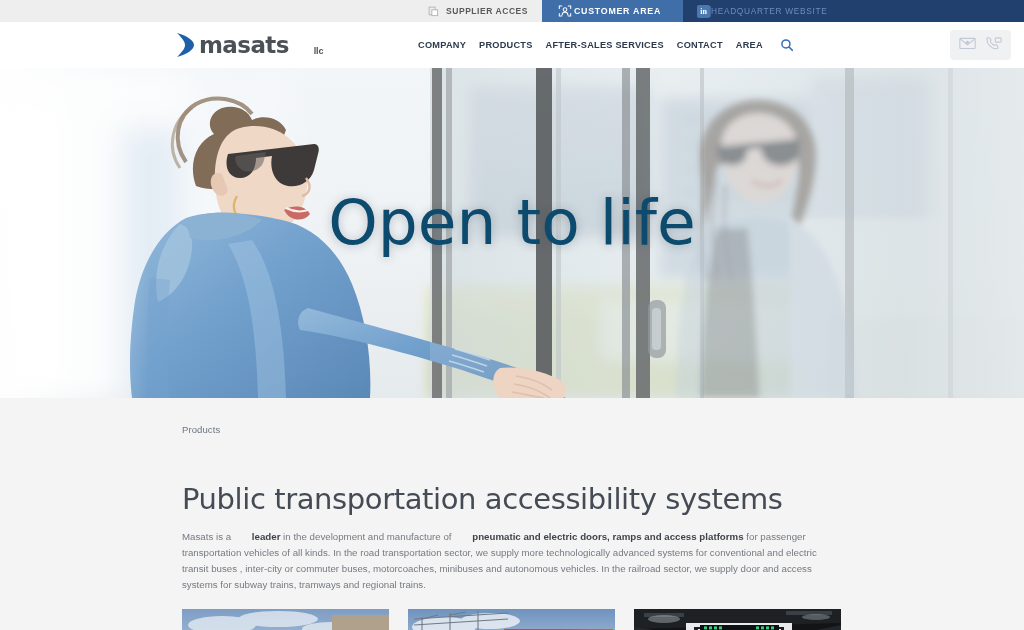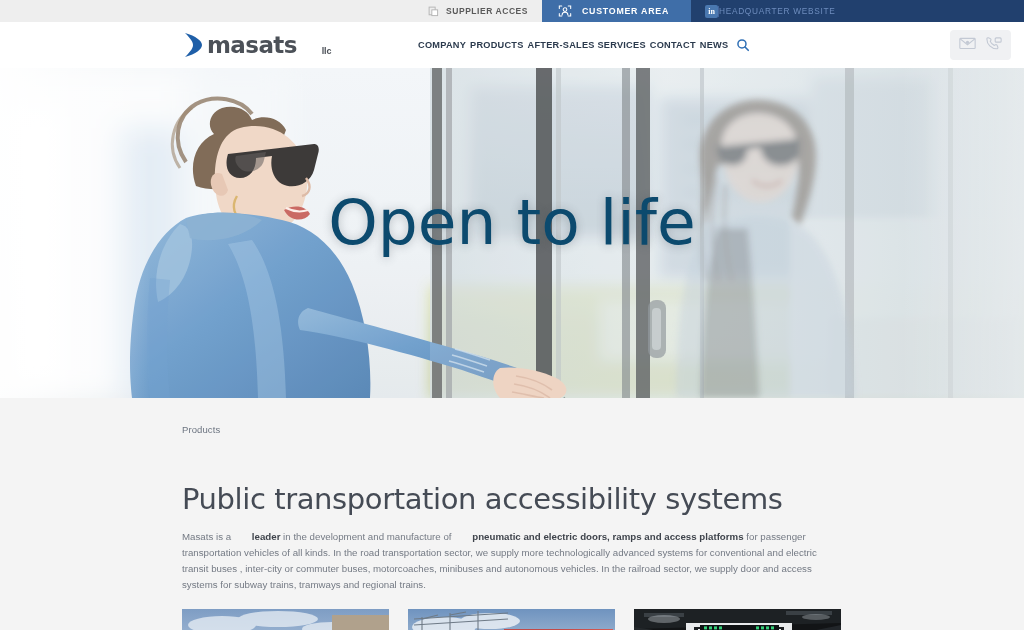--- a/index.html
+++ b/index.html
@@ -26,21 +26,21 @@
     background: #eeeeee;
     padding: 0 14px 0 8px;
     color: #5a5a5a;
     font-size: 8.5px;
     font-weight: bold;
     letter-spacing: 0.55px;
     white-space: nowrap;
     cursor: pointer;
   }
   .customer-area {
-    display: flex; align-items: center; gap: 10px;
+    display: flex; align-items: center; gap: 2px;
     background: #3f6ea8;
     padding: 0 22px 0 16px;
     color: #ffffff;
     font-size: 8.8px;
     font-weight: bold;
     letter-spacing: 0.75px;
     white-space: nowrap;
     cursor: pointer;
   }
   .topbar-right {
@@ -73,21 +73,21 @@
   
   .header {
     position: relative;
     height: 46px;
     background: #ffffff;
     display: flex;
     align-items: center;
   }
   .logo {
     position: absolute;
-    left: 183px; top: 50%;
+    left: 175px; top: 50%;
     transform: translateY(-50%);
     display: flex; align-items: center; gap: 4px;
     cursor: pointer;
   }
   .logo-mark { display: block; }
   .logo-word {
     font-size: 23px;
     font-weight: bold;
     color: #4c5158;
     letter-spacing: -0.6px;
@@ -100,21 +100,21 @@
     color: #4c5158;
     align-self: flex-end;
     padding-bottom: 2px;
     letter-spacing: -0.2px;
     margin-left: 21px;
   }
   .nav {
     position: absolute;
     left: 418px; top: 50%;
     transform: translateY(-50%);
-    display: flex; align-items: center; gap: 4px;
+    display: flex; align-items: center; gap: 13px;
   }
   .nav a {
     color: #2b3a4d;
     font-size: 9.2px;
     font-weight: bold;
     letter-spacing: 0.25px;
     text-decoration: none;
     white-space: nowrap;
     cursor: pointer;
   }
@@ -248,21 +248,21 @@
     </span>
     <span class="logo-word">masats</span>
     <span class="logo-suffix">llc</span>
   </div>
 
   <div class="nav">
     <a>COMPANY</a>
     <a>PRODUCTS</a>
     <a>AFTER-SALES SERVICES</a>
     <a>CONTACT</a>
-    <a>NEWS</a>
+    <a>AREA</a>
     <span class="nav-search">
       <svg width="14" height="14" viewBox="0 0 16 16">
         <circle cx="6.8" cy="6.8" r="4.6" fill="none" stroke="#2f6fb5" stroke-width="1.7"></circle>
         <line x1="10.3" y1="10.3" x2="14" y2="14" stroke="#2f6fb5" stroke-width="1.9" stroke-linecap="round"></line>
       </svg>
     </span>
   </div>
 
   <div class="header-tools">
     <span>

